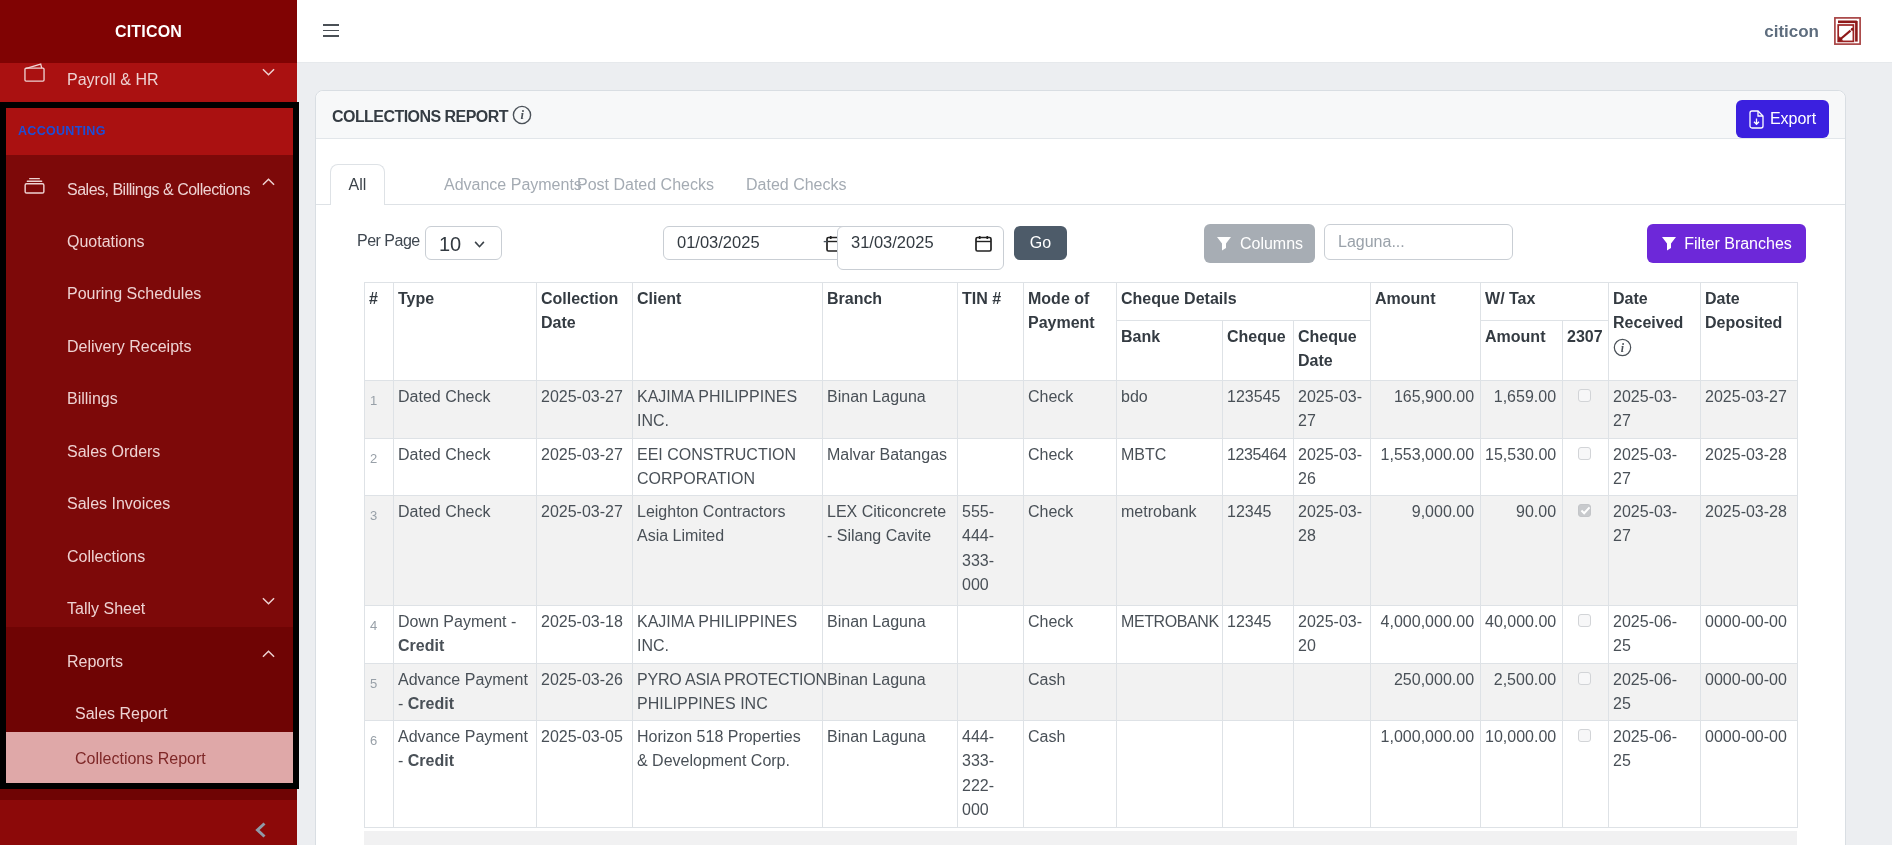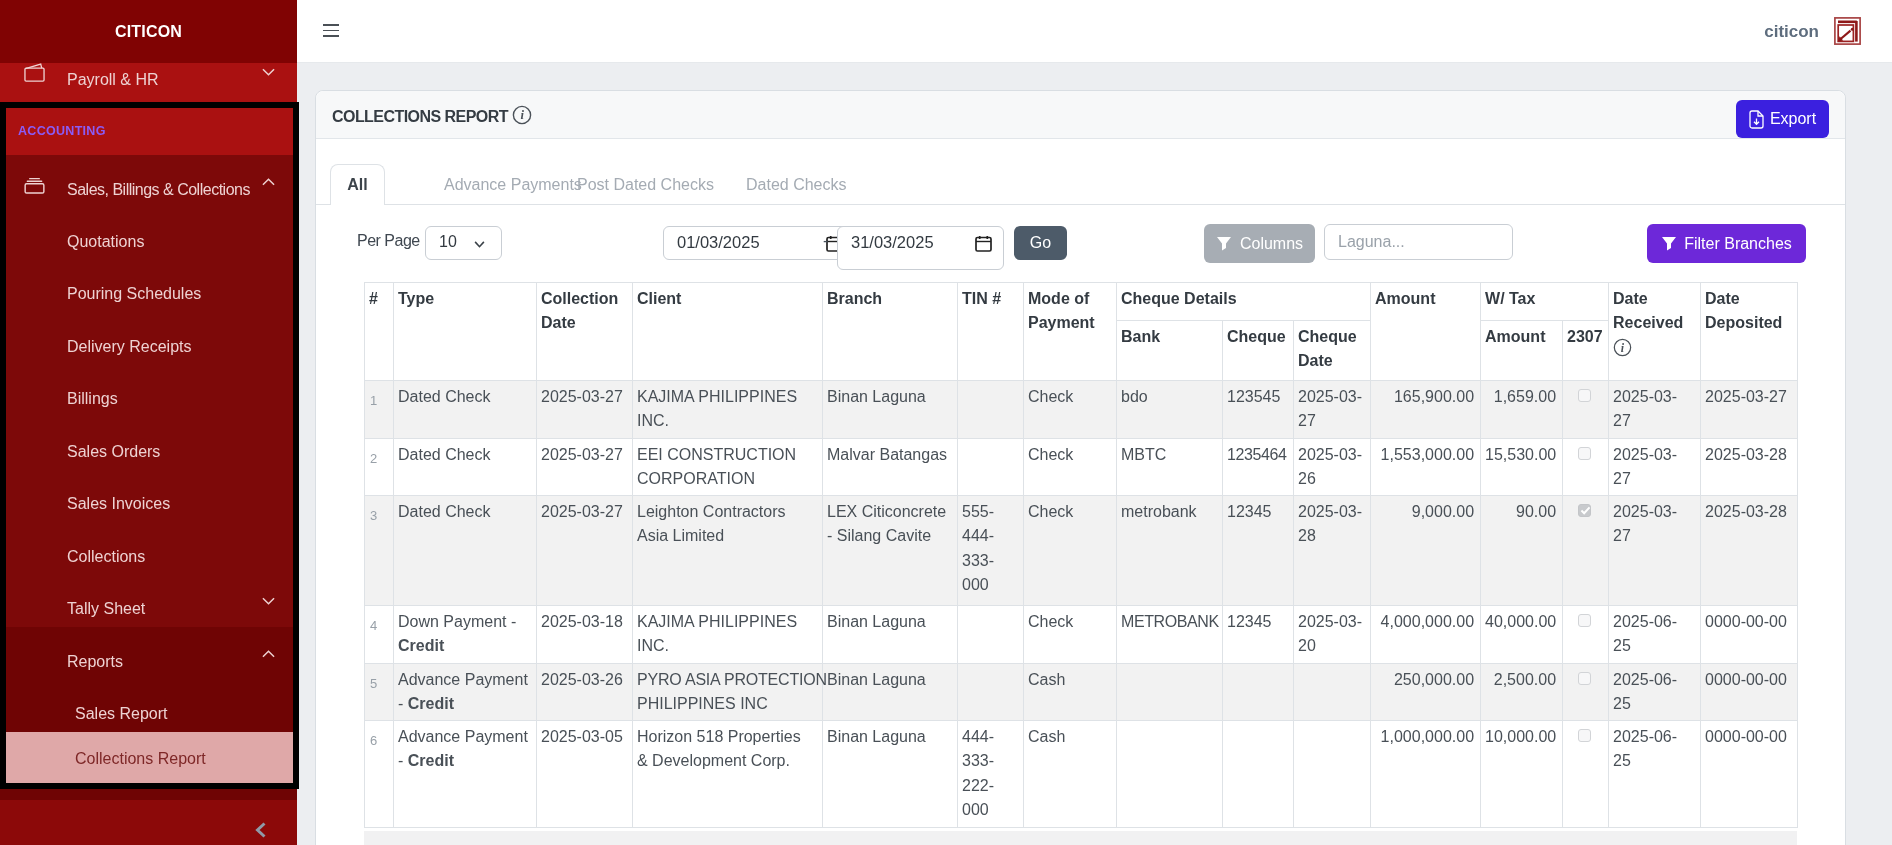--- a/index.html
+++ b/index.html
@@ -8,21 +8,21 @@
 .abs { position:absolute; }
 
 
 #sidebar { left:0; top:0; width:297px; height:845px; background:#aa1111; }
 #sb-head { left:0; top:0; width:297px; height:63px; background:#800303; color:#fff;
   font-weight:bold; font-size:16px; letter-spacing:0.2px; text-align:center; line-height:64px; }
 .sb-item { position:absolute; left:0; width:297px; color:#eed2d2; font-size:16px; }
 .sb-icon { position:absolute; left:24px; top:50%; transform:translateY(-50%); width:21px; height:21px; }
 .sb-text { position:absolute; left:67px; top:50%; transform:translateY(-50%); white-space:nowrap;margin-top:8px; }
 .sb-chev { position:absolute; right:22px; top:50%; transform:translateY(-50%); width:13px; height:8px; }
-#acct-label { left:18px; top:124px; font-size:12.5px; font-weight:bold; letter-spacing:0.3px; color:#8b5cf6; }
+#acct-label { left:18px; top:124px; font-size:12.5px; font-weight:bold; letter-spacing:0.3px; color:#1d4ed8; }
 #submenu1 { left:0; top:155px; width:297px; height:472px; background:#7d0909; }
 #submenu2 { left:0; top:627px; width:297px; height:173px; background:#6f0404; }
 #active-item { left:0; top:732px; width:297px; height:53px; background:#dfa8a8; }
 #active-item span { position:absolute; left:75px; top:50%; transform:translateY(-50%); color:#7e2727; font-size:16px; }
 #sb-bottom { left:0; top:800px; width:297px; height:45px; background:#8c0909; }
 #sb-collapse { position:absolute; right:31px; top:22px; }
 #annot { left:0; top:102px; width:299px; height:687px; border:6.5px solid #000; z-index:50; }
 
 
 #topbar { left:297px; top:0; width:1595px; height:63px; background:#fff; border-bottom:1px solid #e6e9ec; }
@@ -36,29 +36,29 @@
 #card-head { position:absolute; left:0; top:0; width:100%; height:48px; background:#f7f8f9;
   border-bottom:1px solid #e2e6ea; border-radius:8px 8px 0 0; }
 #card-title { position:absolute; left:16px; top:14px; font-size:16px; font-weight:bold; color:#353c43; letter-spacing:-0.55px; }
 .info-ic { display:inline-block; vertical-align:-3px; }
 #export-btn { position:absolute; right:16px; top:9px; width:93px; height:38px; background:#3b20df;
   border-radius:6px; color:#fff; font-size:16px; text-align:center; line-height:38px; }
 
 
 #tabline { left:316px; top:204px; width:1529px; height:1px; background:#dee2e6; }
 #tab-all { left:330px; top:164px; width:55px; height:41px; background:#fff; border:1px solid #dee2e6;
-  border-bottom:none; border-radius:8px 8px 0 0; z-index:5; color:#3c434a; font-weight:bold;
+  border-bottom:none; border-radius:8px 8px 0 0; z-index:5; color:#3c434a; font-weight:normal;
   font-size:16px; text-align:center; line-height:40px; }
 .tab-in { position:absolute; top:164px; height:41px; line-height:41px; color:#a4abb3; font-size:16px; }
 
 
 #lbl-perpage { left:357px; top:232px; font-size:16px; color:#3f4750; letter-spacing:-0.5px; }
 .inputbox { position:absolute; background:#fff; border:1px solid #c9ced4; border-radius:6px; }
 #sel-pp { left:425px; top:226px; width:77px; height:34px; }
-#sel-pp .val { position:absolute; left:13px; top:6px; font-size:16px; color:#333a41; }
+#sel-pp .val { position:absolute; left:13px; top:6px; font-size:20px; color:#333a41; }
 #date1 { left:647px; top:226px; width:192px; height:34px;margin-left:16px; }
 #date2 { left:837px; top:226px; width:167px; height:44px; }
 .dateval { position:absolute; left:13px; top:5.5px; font-size:16.5px; color:#333a41; }
 #dash { left:823px; top:232px; font-size:16px; color:#45505a; }
 #go-btn { left:1014px; top:226px; width:53px; height:34px; background:#4d5b69; border-radius:6px;
   color:#fff; font-size:16px; text-align:center; line-height:34px; }
 #cols-btn { left:1204px; top:224px; width:111px; height:39px; background:#a7adb4; border-radius:6px;
   color:#fff; font-size:16px; }
 #search { left:1324px; top:224px; width:189px; height:36px; }
 #search .ph { position:absolute; left:13px; top:8px; font-size:16px; color:#9aa2aa; }

